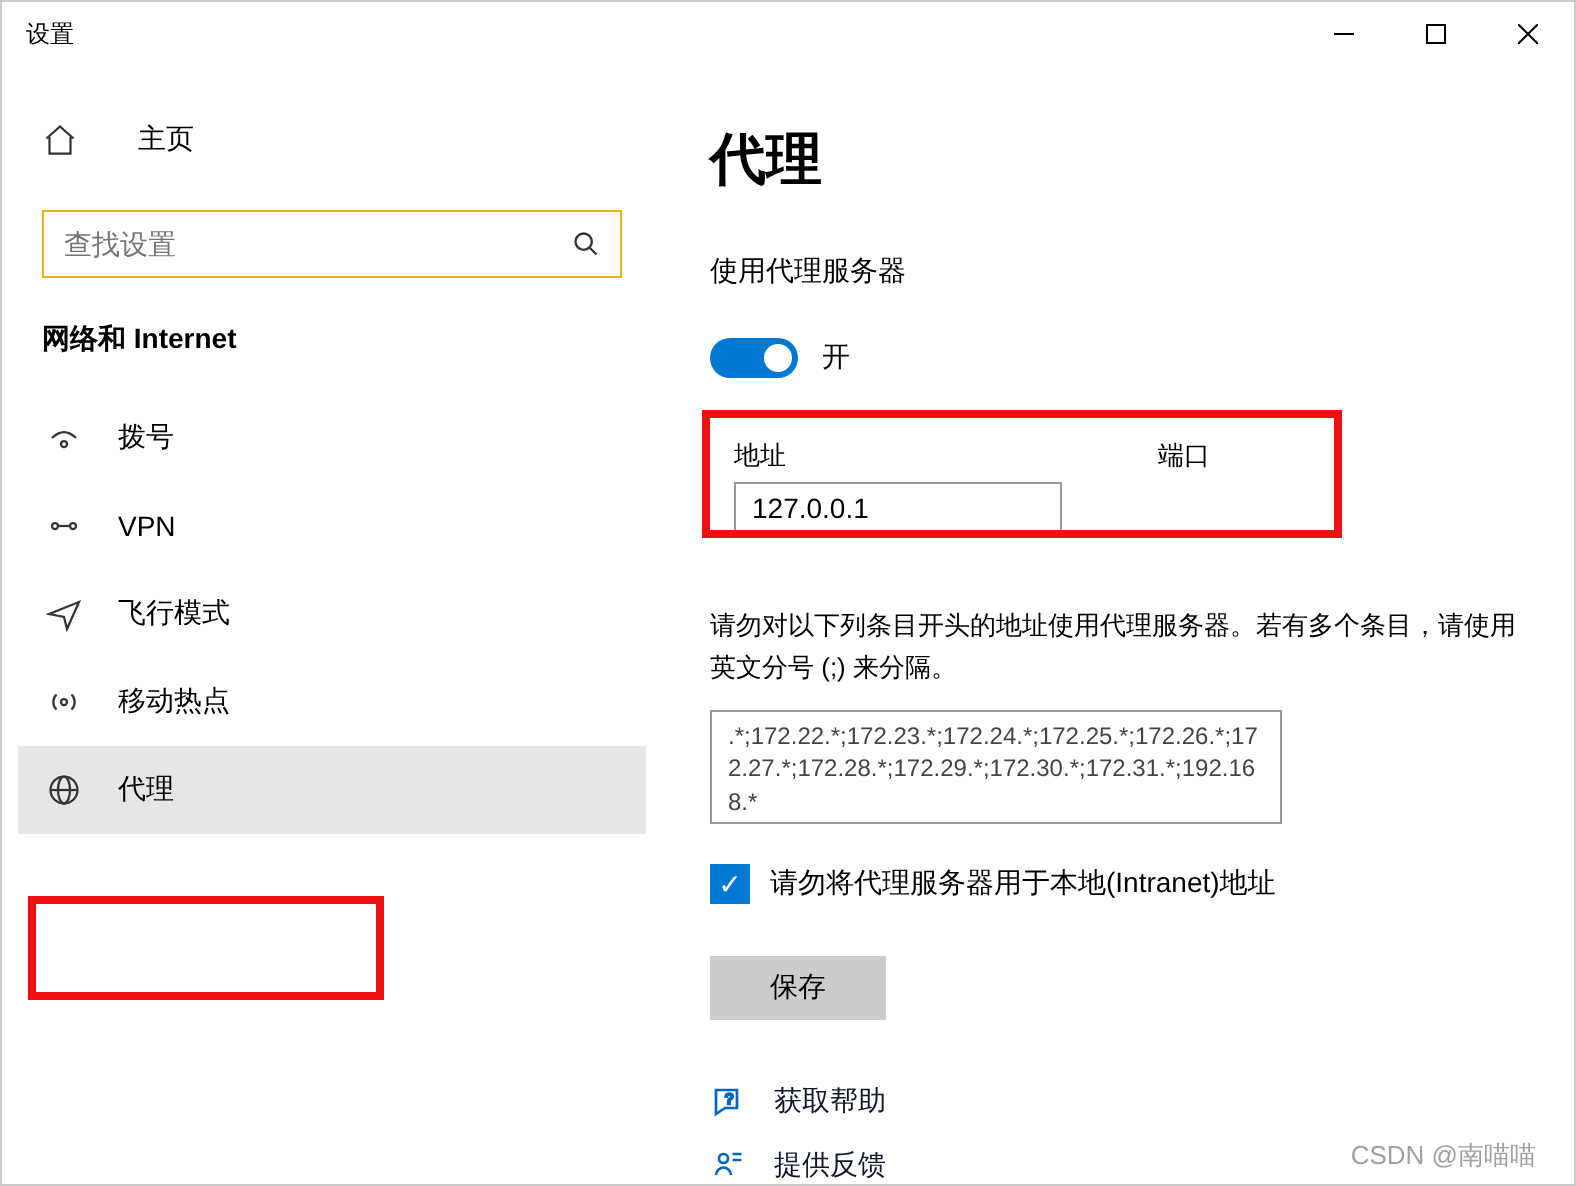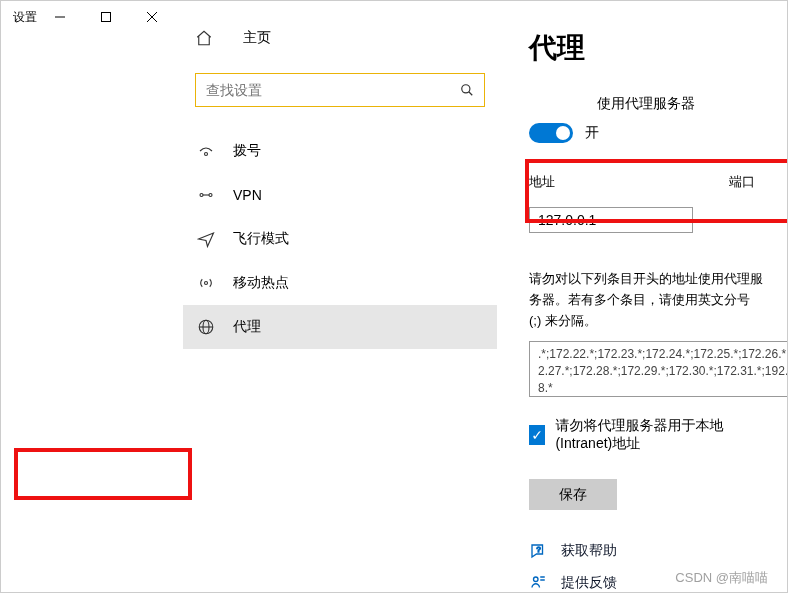--- a/index.html
+++ b/index.html
@@ -1,17 +1,17 @@
 <!DOCTYPE html>
 <html><head>
 <meta charset="utf-8">
 <style>
 * { box-sizing: border-box; margin: 0; padding: 0; font-family: "Microsoft YaHei", "Segoe UI", sans-serif; }
 body { width: 788px; height: 593px; background: #fff; overflow: hidden; position: relative; }
-.window { display: flex; flex-direction: row; height: 100%; border: 1px solid #ccc; }
+.window { display: flex; flex-direction: column; height: 100%; border: 1px solid #ccc; }
 .titlebar { display: flex; align-items: center; height: 32px; padding-left: 12px; }
 .titlebar-title { font-size: 12px; color: #000; flex: 1; }
 .win-controls { display: flex; }
 .win-btn { width: 46px; height: 32px; display: flex; align-items: center; justify-content: center; font-size: 12px; color: #000; cursor: pointer; }
 .body { display: flex; flex: 1; overflow: hidden; }
 .sidebar { width: 330px; padding: 20px 8px 0 8px; display: flex; flex-direction: column; }
 .home-row { display: flex; align-items: center; gap: 30px; padding: 8px 12px; margin-bottom: 18px; }
 .home-row .icon { width: 18px; }
 .home-row span.lbl { font-size: 14px; }
 .search-wrap { padding: 0 12px 22px 12px; }
@@ -19,28 +19,28 @@
 .search-box input { border: none; outline: none; flex: 1; font-size: 14px; background: transparent; }
 .search-box .sicon { font-size: 14px; color: #333; }
 .section-title { font-size: 14px; font-weight: 600; padding: 0 12px 18px 12px; }
 .nav { display: flex; flex-direction: column; }
 .nav-item { display: flex; align-items: center; gap: 18px; padding: 13px 14px; font-size: 14px; cursor: pointer; position: relative; }
 .nav-item.active { background: #e6e6e6; }
 .nav-item .navicon { width: 18px; display: flex; justify-content: center; color: #333; }
 .red-box-proxy { position: absolute; border: 4px solid #e11; width: 178px; height: 52px; left: 14px; top: 448px; pointer-events: none; }
 .content { flex: 1; padding: 28px 24px 0 24px; overflow: hidden; display: flex; flex-direction: column; }
 .page-title { font-size: 28px; font-weight: 600; margin-bottom: 28px; }
-.subhead { font-size: 14px; margin-bottom: 10px; text-align: center; }
+.subhead { font-size: 14px; margin-bottom: 24px; }
 .toggle-row { display: flex; align-items: center; gap: 12px; margin-bottom: 22px; }
 .toggle { width: 44px; height: 20px; border-radius: 10px; background: #0078d4; position: relative; }
 .toggle::after { content: ""; position: absolute; right: 3px; top: 3px; width: 14px; height: 14px; border-radius: 50%; background: #fff; }
 .toggle-label { font-size: 14px; }
 .addr-port-wrap { position: relative; margin-bottom: 18px; }
 .addr-port { display: flex; gap: 36px; padding: 8px 0 18px 0; }
-.field { display: flex; flex-direction: column; gap: 16px; }
+.field { display: flex; flex-direction: column; gap: 4px; padding-left: 12px; }
 .field label { font-size: 13px; }
 .field input { border: 1px solid #999; height: 26px; padding: 0 8px; font-size: 14px; }
 .addr-input { width: 164px; }
 .port-input { width: 84px; }
 .red-box-addr { position: absolute; border: 4px solid #e11; left: -4px; top: -6px; width: 320px; height: 64px; pointer-events: none; }
 .note { font-size: 13px; line-height: 1.6; margin-bottom: 10px; }
 .textarea { width: 286px; height: 58px; border: 1px solid #999; padding: 4px 8px; font-size: 12px; line-height: 1.4; color: #444; overflow: hidden; resize: none; font-family: inherit; margin-bottom: 20px; }
 .check-row { display: flex; align-items: center; gap: 10px; margin-bottom: 26px; }
 .checkbox { width: 20px; height: 20px; background: #0078d4; display: flex; align-items: center; justify-content: center; color: #fff; font-size: 14px; }
 .check-row .clabel { font-size: 14px; }
@@ -92,20 +92,21 @@
         <div class="search-box">
           <input placeholder="查找设置" style="">
           <span class="sicon">
             <svg width="14" height="14" viewBox="0 0 24 24" fill="none" stroke="#333" stroke-width="2">
                 <circle cx="10" cy="10" r="7"></circle>
                 <line x1="15" y1="15" x2="21" y2="21"></line>
               </svg>
           </span>
         </div>
       </div>
+      <div class="section-title">网络和 Internet</div>
 
       <div class="nav">
         <div class="nav-item">
           <span class="navicon">
             <svg width="18" height="18" viewBox="0 0 24 24" fill="none" stroke="#333" stroke-width="1.5">
                 <path d="M4 12 Q12 4 20 12"></path>
                 <circle cx="12" cy="16" r="2"></circle>
               </svg>
           </span>
           <span>拨号</span>

